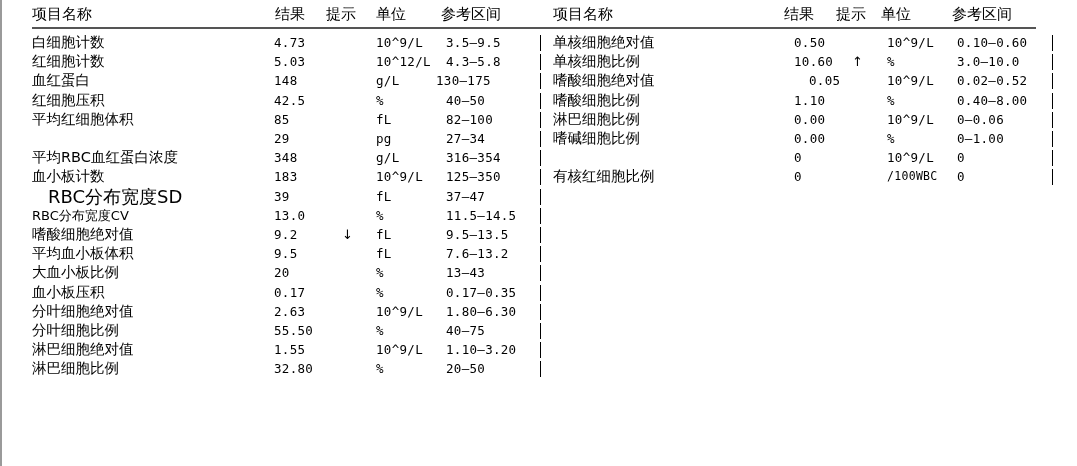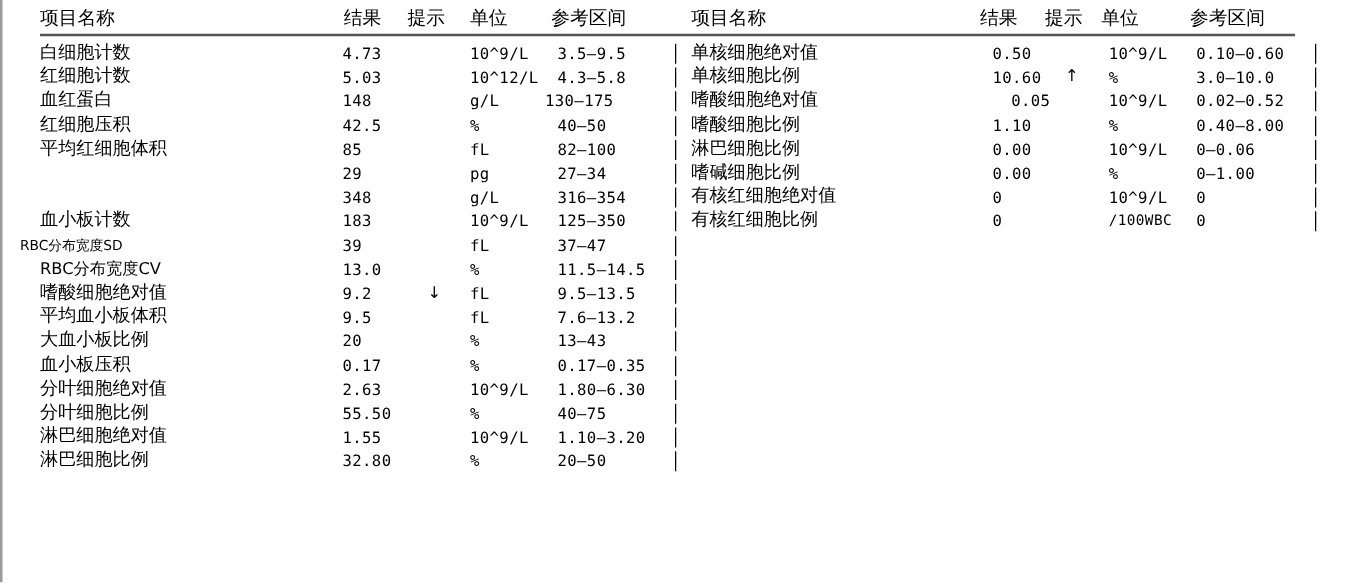--- a/index.html
+++ b/index.html
@@ -138,34 +138,35 @@
     <span class="cell mono" style="left:376px">fL</span>
     <span class="cell mono" style="left:446px">82—100</span>
   </div>
   <div class="row" style="top:96px;left:0">
     <span class="cell mono" style="left:274px">29</span>
     <span class="cell flag" style="left:342px"></span>
     <span class="cell mono" style="left:376px">pg</span>
     <span class="cell mono" style="left:446px">27—34</span>
   </div>
   <div class="row" style="top:115.2px;left:0">
+    <span class="cell name" style="left:32px">平均RBC血红蛋白浓度</span>
     <span class="cell mono" style="left:274px">348</span>
     <span class="cell flag" style="left:342px"></span>
     <span class="cell mono" style="left:376px">g/L</span>
     <span class="cell mono" style="left:446px">316—354</span>
   </div>
   <div class="row" style="top:134.4px;left:0">
     <span class="cell name" style="left:32px">血小板计数</span>
     <span class="cell mono" style="left:274px">183</span>
     <span class="cell flag" style="left:342px"></span>
     <span class="cell mono" style="left:376px">10^9/L</span>
     <span class="cell mono" style="left:446px">125—350</span>
   </div>
   <div class="row" style="top:153.6px;left:0">
-    <span class="cell name" style="left:16px;font-size:11px">RBC分布宽度SD</span>
+    <span class="cell name" style="left:48px;font-size:18px">RBC分布宽度SD</span>
     <span class="cell mono" style="left:274px">39</span>
     <span class="cell flag" style="left:342px"></span>
     <span class="cell mono" style="left:376px">fL</span>
     <span class="cell mono" style="left:446px">37—47</span>
   </div>
   <div class="row" style="top:172.8px;left:0">
     <span class="cell name" style="left:32px;font-size:13px">RBC分布宽度CV</span>
     <span class="cell mono" style="left:274px">13.0</span>
     <span class="cell flag" style="left:342px"></span>
     <span class="cell mono" style="left:376px">%</span>
@@ -287,21 +288,20 @@
   </div>
   <div class="row" style="top:96px;left:541px">
     <span class="cell name" style="left:12px">嗜碱细胞比例</span>
     <span class="cell mono" style="left:253px">0.00</span>
     <span class="cell flag" style="left:311px"></span>
     <span class="cell mono" style="left:346px">%</span>
     <span class="cell mono" style="left:416px">0—1.00</span>
     <span class="bar" style="left:511px"></span>
   </div>
   <div class="row" style="top:115.2px;left:541px">
-    <span class="cell name" style="left:12px">有核红细胞绝对值</span>
     <span class="cell mono" style="left:253px">0</span>
     <span class="cell flag" style="left:311px"></span>
     <span class="cell mono" style="left:346px">10^9/L</span>
     <span class="cell mono" style="left:416px">0</span>
     <span class="bar" style="left:511px"></span>
   </div>
   <div class="row" style="top:134.4px;left:541px">
     <span class="cell name" style="left:12px">有核红细胞比例</span>
     <span class="cell mono" style="left:253px">0</span>
     <span class="cell flag" style="left:311px"></span>

